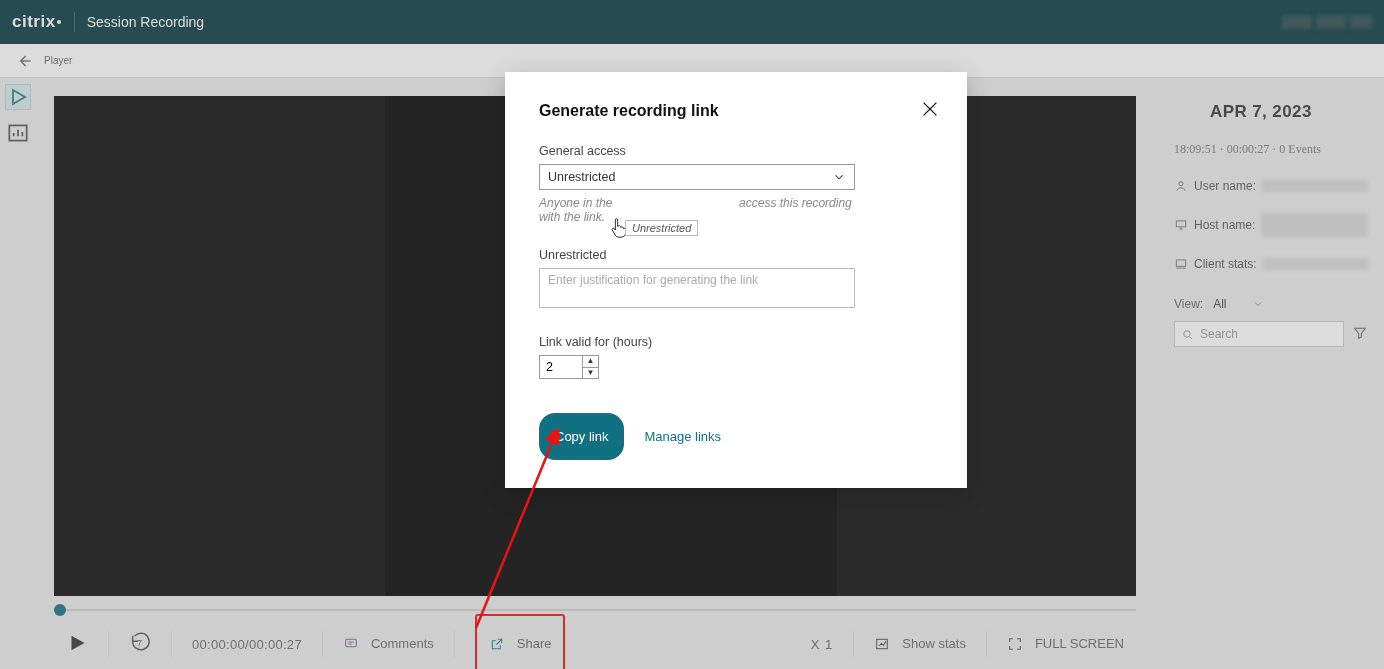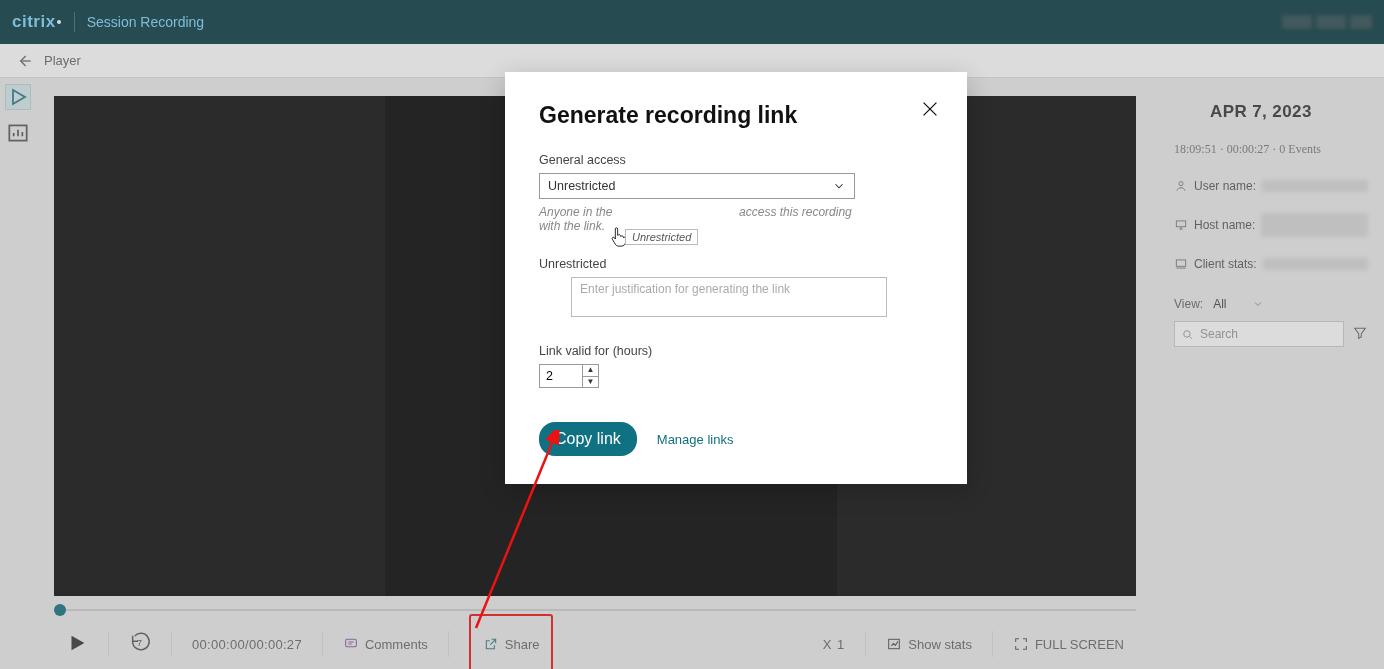--- a/index.html
+++ b/index.html
@@ -14,21 +14,21 @@
     color: #333;
   }
 
   
   .topbar {
     height: 44px;
     background: #03363d;
     display: flex;
     align-items: center;
     padding: 0 12px;
-    color: #7dd3fc;
+    color: #ffffff;
   }
   .citrix-logo {
     font-weight: 600;
     letter-spacing: 0.5px;
     font-size: 17px;
     padding-right: 12px;
     border-right: 1px solid rgba(255,255,255,0.25);
   }
   .citrix-logo .dot { display:inline-block; width:4px;height:4px;background:#fff;border-radius:50%; vertical-align:middle; margin:0 1px 2px; }
   .app-title { padding-left: 12px; font-size: 14px; }
@@ -40,21 +40,21 @@
 
   
   .subheader {
     height: 34px;
     background: #fff;
     border-bottom: 1px solid #ddd;
     display:flex; align-items:center; padding: 0 14px;
     color:#666;
   }
   .back-arrow { width:20px; height:20px; margin-right:10px; }
-  .breadcrumb { font-size:13px; }
+  .breadcrumb { font-size:10px; }
 
   
   .main {
     display:flex;
     height: calc(669px - 44px - 34px);
     background:#ececec;
   }
   .left-rail {
     width:36px;
     background:#ececec;
@@ -104,21 +104,21 @@
     width:1082px;
     height:40px;
     display:flex; align-items:center;
     color:#555; font-size:13px;
     padding: 0 12px;
   }
   .ctrl-sep { width:1px; height:26px; background:#dadada; margin:0 20px; }
   .play-btn svg{ width:22px;height:22px; }
   .rewind svg{ width:22px;height:22px; }
   .timecode { letter-spacing:0.3px; color:#666; font-size:13px; }
-  .ctrl-item { display:flex; align-items:center; gap:6px; color:#666; cursor:pointer;}
+  .ctrl-item { display:flex; align-items:flex-start; gap:12px; color:#666; cursor:pointer;}
   .ctrl-item svg{width:16px;height:16px;}
   .controls .right {margin-left:auto;display:flex;align-items:center;}
 
   .share-highlight {
     border:2px solid #e11; border-radius:3px; padding:20px 12px;
   }
 
   
   .right-panel {
     width:228px;
@@ -146,21 +146,21 @@
     position:absolute; inset:0; background:rgba(130,130,130,0.28);
   }
   .modal {
     position:absolute;
     left: 505px; top: 72px;
     width: 462px;
     background:#fff;
     padding: 30px 34px 28px 34px;
     box-shadow: 0 6px 24px rgba(0,0,0,0.2);
   }
-  .modal h2 { font-size:23px; font-weight:600; color:#111;}
+  .modal h2 { font-size:16px; font-weight:600; color:#111;}
   .modal .close {
     position:absolute; right:26px; top:26px; cursor:pointer;
   }
   .modal .close svg{width:22px;height:22px;}
   .field { margin-top:24px; }
   .field label{ font-size:12.5px; color:#444; display:block; margin-bottom:6px;}
   .select {
     border:1px solid #9a9a9a; height:26px; display:flex; align-items:center;
     padding:0 8px; font-size:12.5px; position:relative; width:316px;
     justify-content:space-between; color:#333; cursor:pointer;
@@ -170,32 +170,32 @@
   .cursor-hand {
     position:absolute; left:70px; top:20px; pointer-events:none;
   }
   .cursor-hand svg{width:20px;height:24px;}
   .select-tooltip{
     position:absolute; left:86px; top:24px; background:#fff; border:1px solid #bbb;
     padding:1px 6px; font-size:11px; color:#555;
   }
   .textarea {
     width:316px; height:40px; border:1px solid #bbb; resize:none;
-    font-size:12px; padding:4px 8px; color:#c2410c; font-family:inherit;margin-left:32px;
+    font-size:12px; padding:4px 8px; color:#c2410c; font-family:inherit;
   }
   .textarea::placeholder{color:#aaa;}
   .stepper { display:flex; width:60px; height:24px; border:1px solid #9a9a9a;}
   .stepper input{ width:42px; border:none; padding:0 6px; font-size:12.5px; outline:none;}
   .stepper .arrows{ width:16px; border-left:1px solid #9a9a9a; display:flex; flex-direction:column;}
   .stepper .arrows div{flex:1; display:flex;align-items:center;justify-content:center; font-size:8px; line-height:1; cursor:pointer;}
   .stepper .arrows div:first-child{border-bottom:1px solid #9a9a9a;}
   .modal-actions{ margin-top:34px; display:flex; align-items:center; gap:20px;}
   .btn-primary{
-    background:#0f7181; color:#fff; border:none; padding:8px 16px; border-radius:16px;
-    font-size:16px; cursor:pointer;
+    background:#0f7181; color:#fff; border:none; padding:16px 16px; border-radius:16px;
+    font-size:13px; cursor:pointer;
   }
   .link-btn{ color:#0f7181; font-size:13px; cursor:pointer;}
 
   
   .anno-arrow{
     position:absolute; pointer-events:none;
   }
 </style>
 </head>
 <body>

